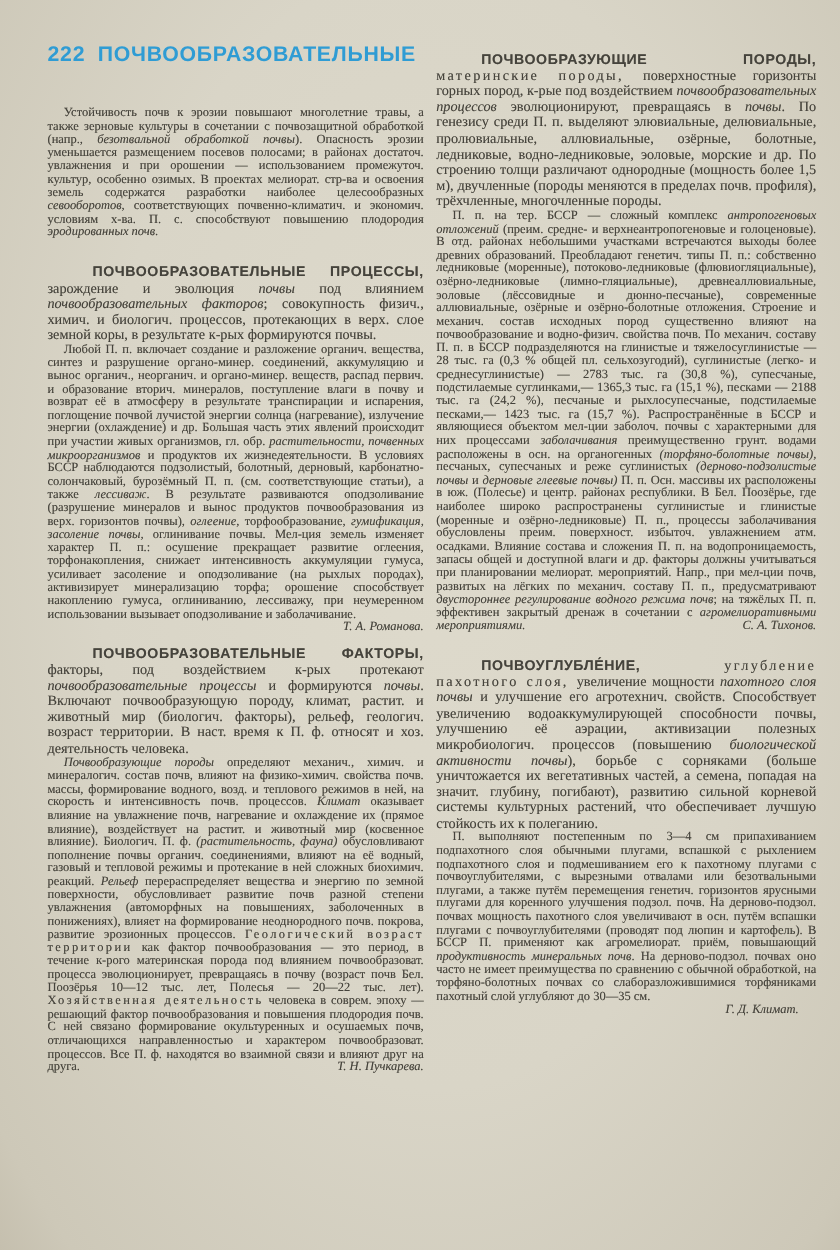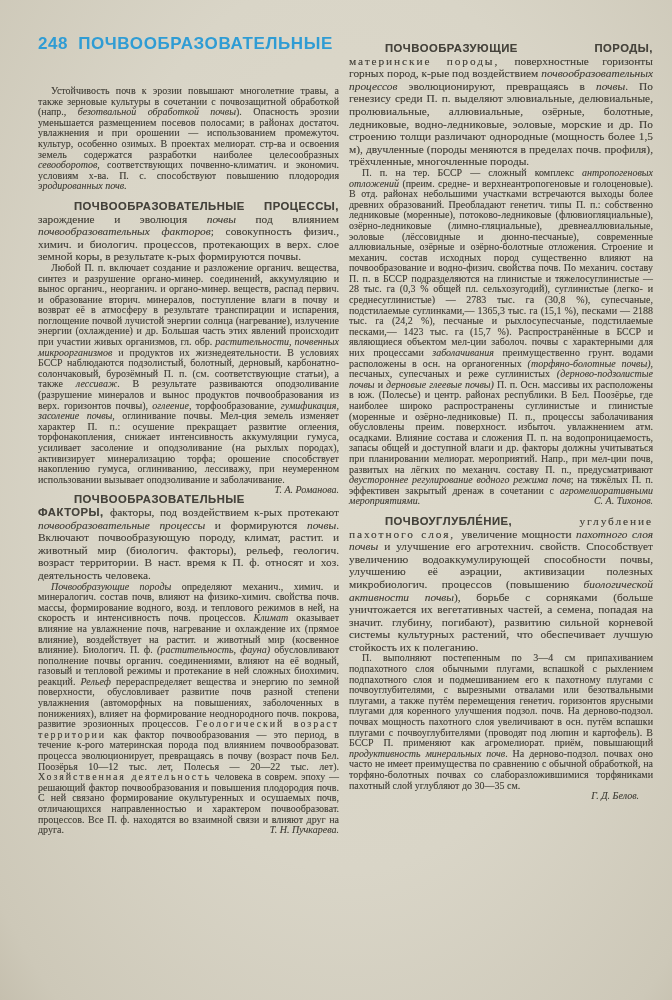--- a/index.html
+++ b/index.html
@@ -19,45 +19,45 @@
   .colR{left:349px;top:42px;width:304px;}
   .para{
     margin:0;text-align:justify;color:#45433c;
     font-family:"Liberation Serif",serif;
     text-shadow:0 0 0.5px rgba(72,66,54,0.45);
     hyphens:auto;-webkit-hyphens:auto;
   }
   .txt-lg{font-size:11.4px;line-height:12.6px;}
   .txt-sm{font-size:10px;line-height:10.6px;}
   .indent{text-indent:13px;}
-  .mt{margin-top:8px;}
+  .mt{margin-top:20px;}
   .alr{text-align:right;padding-right:14px;}
   .sb{
     font-family:"Liberation Sans",sans-serif;font-weight:bold;
     font-size:0.99em;letter-spacing:0.5px;padding-left:36px;
   }
   .si{font-style:italic;}
   .sa{font-style:italic;}
   .ss{letter-spacing:1.9px;}
   .author{float:right;font-style:italic;margin-left:8px;}
 </style>
 </head>
 <body>
 
 <div class="page">
   <div class="running-head">
-    <span class="pgnum">248</span><span class="rtitle">ПОЧВООБРАЗОВАТЕЛЬНЫЕ</span>
+    <span class="pgnum">222</span><span class="rtitle">ПОЧВООБРАЗОВАТЕЛЬНЫЕ</span>
   </div>
   <div class="col colL">
       <p class="para txt-sm indent"><span class="sn">Устойчивость почв к эрозии повышают многолетние травы, а также зерновые культуры в сочетании с почвозащитной обработкой (напр., </span><span class="si">безотвальной обработкой почвы</span><span class="sn">). Опасность эрозии уменьшается размещением посевов полосами; в районах достаточ. увлажнения и при орошении — использованием промежуточ. культур, особенно озимых. В проектах мелиорат. стр-ва и освоения земель содержатся разработки наиболее целесообразных </span><span class="si">севооборотов</span><span class="sn">, соответствующих почвенно-климатич. и экономич. условиям х-ва. П. с. способствуют повышению плодородия </span><span class="si">эродированных почв</span><span class="sn">.</span></p>
       <p class="para txt-lg mt"><span class="sb">ПОЧВООБРАЗОВАТЕЛЬНЫЕ ПРОЦЕССЫ, </span><span class="sn">зарождение и эволюция </span><span class="si">почвы</span><span class="sn"> под влиянием </span><span class="si">почвообразовательных факторов</span><span class="sn">; совокупность физич., химич. и биологич. процессов, протекающих в верх. слое земной коры, в результате к-рых формируются почвы.</span></p>
       <p class="para txt-sm indent"><span class="sn">Любой П. п. включает создание и разложение органич. вещества, синтез и разрушение органо-минер. соединений, аккумуляцию и вынос органич., неорганич. и органо-минер. веществ, распад первич. и образование вторич. минералов, поступление влаги в почву и возврат её в атмосферу в результате транспирации и испарения, поглощение почвой лучистой энергии солнца (нагревание), излучение энергии (охлаждение) и др. Большая часть этих явлений происходит при участии живых организмов, гл. обр. </span><span class="si">растительности, почвенных микроорганизмов</span><span class="sn"> и продуктов их жизнедеятельности. В условиях БССР наблюдаются подзолистый, болотный, дерновый, карбонатно-солончаковый, бурозёмный П. п. (см. соответствующие статьи), а также </span><span class="si">лессиваж</span><span class="sn">. В результате развиваются оподзоливание (разрушение минералов и вынос продуктов почвообразования из верх. горизонтов почвы), </span><span class="si">оглеение</span><span class="sn">, торфообразование, </span><span class="si">гумификация, засоление почвы,</span><span class="sn"> оглинивание почвы. Мел-ция земель изменяет характер П. п.: осушение прекращает развитие оглеения, торфонакопления, снижает интенсивность аккумуляции гумуса, усиливает засоление и оподзоливание (на рыхлых породах), активизирует минерализацию торфа; орошение способствует накоплению гумуса, оглиниванию, лессиважу, при неумеренном использовании вызывает оподзоливание и заболачивание.</span><span class="author">Т. А. Романова.</span></p>
       <p class="para txt-lg mt"><span class="sb">ПОЧВООБРАЗОВАТЕЛЬНЫЕ ФАКТОРЫ, </span><span class="sn">факторы, под воздействием к-рых протекают </span><span class="si">почвообразовательные процессы</span><span class="sn"> и формируются </span><span class="si">почвы</span><span class="sn">. Включают почвообразующую породу, климат, растит. и животный мир (биологич. факторы), рельеф, геологич. возраст территории. В наст. время к П. ф. относят и хоз. деятельность человека.</span></p>
       <p class="para txt-sm indent"><span class="si">Почвообразующие породы</span><span class="sn"> определяют механич., химич. и минералогич. состав почв, влияют на физико-химич. свойства почв. массы, формирование водного, возд. и теплового режимов в ней, на скорость и интенсивность почв. процессов. </span><span class="si">Климат</span><span class="sn"> оказывает влияние на увлажнение почв, нагревание и охлаждение их (прямое влияние), воздействует на растит. и животный мир (косвенное влияние). Биологич. П. ф. </span><span class="si">(растительность, фауна)</span><span class="sn"> обусловливают пополнение почвы органич. соединениями, влияют на её водный, газовый и тепловой режимы и протекание в ней сложных биохимич. реакций. </span><span class="si">Рельеф</span><span class="sn"> перераспределяет вещества и энергию по земной поверхности, обусловливает развитие почв разной степени увлажнения (автоморфных на повышениях, заболоченных в понижениях), влияет на формирование неоднородного почв. покрова, развитие эрозионных процессов. </span><span class="ss">Геологический возраст территории</span><span class="sn"> как фактор почвообразования — это период, в течение к-рого материнская порода под влиянием почвообразоват. процесса эволюционирует, превращаясь в почву (возраст почв Бел. Поозёрья 10—12 тыс. лет, Полесья — 20—22 тыс. лет). </span><span class="ss">Хозяйственная деятельность</span><span class="sn"> человека в соврем. эпоху — решающий фактор почвообразования и повышения плодородия почв. С ней связано формирование окультуренных и осушаемых почв, отличающихся направленностью и характером почвообразоват. процессов. Все П. ф. находятся во взаимной связи и влияют друг на друга.</span><span class="author">Т. Н. Пучкарева.</span></p>
     </div>
   <div class="col colR">
       <p class="para txt-lg"><span class="sb">ПОЧВООБРАЗУЮЩИЕ ПОРОДЫ, </span><span class="ss">материнские породы, </span><span class="sn">поверхностные горизонты горных пород, к-рые под воздействием </span><span class="si">почвообразовательных процессов</span><span class="sn"> эволюционируют, превращаясь в </span><span class="si">почвы</span><span class="sn">. По генезису среди П. п. выделяют элювиальные, делювиальные, пролювиальные, аллювиальные, озёрные, болотные, ледниковые, водно-ледниковые, эоловые, морские и др. По строению толщи различают однородные (мощность более 1,5 м), двучленные (породы меняются в пределах почв. профиля), трёхчленные, многочленные породы.</span></p>
       <p class="para txt-sm indent"><span class="sn">П. п. на тер. БССР — сложный комплекс </span><span class="si">антропогеновых отложений</span><span class="sn"> (преим. средне- и верхнеантропогеновые и голоценовые). В отд. районах небольшими участками встречаются выходы более древних образований. Преобладают генетич. типы П. п.: собственно ледниковые (моренные), потоково-ледниковые (флювиогляциальные), озёрно-ледниковые (лимно-гляциальные), древнеаллювиальные, эоловые (лёссовидные и дюнно-песчаные), современные аллювиальные, озёрные и озёрно-болотные отложения. Строение и механич. состав исходных пород существенно влияют на почвообразование и водно-физич. свойства почв. По механич. составу П. п. в БССР подразделяются на глинистые и тяжелосуглинистые — 28 тыс. га (0,3 % общей пл. сельхозугодий), суглинистые (легко- и среднесуглинистые) — 2783 тыс. га (30,8 %), супесчаные, подстилаемые суглинками,— 1365,3 тыс. га (15,1 %), песками — 2188 тыс. га (24,2 %), песчаные и рыхлосупесчаные, подстилаемые песками,— 1423 тыс. га (15,7 %). Распространённые в БССР и являющиеся объектом мел-ции заболоч. почвы с характерными для них процессами </span><span class="si">заболачивания</span><span class="sn"> преимущественно грунт. водами расположены в осн. на органогенных </span><span class="si">(торфяно-болотные почвы)</span><span class="sn">, песчаных, супесчаных и реже суглинистых </span><span class="si">(дерново-подзолистые почвы</span><span class="sn"> и </span><span class="si">дерновые глеевые почвы)</span><span class="sn"> П. п. Осн. массивы их расположены в юж. (Полесье) и центр. районах республики. В Бел. Поозёрье, где наиболее широко распространены суглинистые и глинистые (моренные и озёрно-ледниковые) П. п., процессы заболачивания обусловлены преим. поверхност. избыточ. увлажнением атм. осадками. Влияние состава и сложения П. п. на водопроницаемость, запасы общей и доступной влаги и др. факторы должны учитываться при планировании мелиорат. мероприятий. Напр., при мел-ции почв, развитых на лёгких по механич. составу П. п., предусматривают </span><span class="si">двустороннее регулирование водного режима почв</span><span class="sn">; на тяжёлых П. п. эффективен закрытый дренаж в сочетании с </span><span class="si">агромелиоративными мероприятиями.</span><span class="author">С. А. Тихонов.</span></p>
       <p class="para txt-lg mt"><span class="sb">ПОЧВОУГЛУБЛЕ́НИЕ, </span><span class="ss">углубление пахотного слоя, </span><span class="sn">увеличение мощности </span><span class="si">пахотного слоя почвы</span><span class="sn"> и улучшение его агротехнич. свойств. Способствует увеличению водоаккумулирующей способности почвы, улучшению её аэрации, активизации полезных микробиологич. процессов (повышению </span><span class="si">биологической активности почвы</span><span class="sn">), борьбе с сорняками (больше уничтожается их вегетативных частей, а семена, попадая на значит. глубину, погибают), развитию сильной корневой системы культурных растений, что обеспечивает лучшую стойкость их к полеганию.</span></p>
       <p class="para txt-sm indent"><span class="sn">П. выполняют постепенным по 3—4 см припахиванием подпахотного слоя обычными плугами, вспашкой с рыхлением подпахотного слоя и подмешиванием его к пахотному плугами с почвоуглубителями, с вырезными отвалами или безотвальными плугами, а также путём перемещения генетич. горизонтов ярусными плугами для коренного улучшения подзол. почв. На дерново-подзол. почвах мощность пахотного слоя увеличивают в осн. путём вспашки плугами с почвоуглубителями (проводят под люпин и картофель). В БССР П. применяют как агромелиорат. приём, повышающий </span><span class="si">продуктивность минеральных почв</span><span class="sn">. На дерново-подзол. почвах оно часто не имеет преимущества по сравнению с обычной обработкой, на торфяно-болотных почвах со слаборазложившимися торфяниками пахотный слой углубляют до 30—35 см.</span></p>
-      <p class="para txt-sm alr"><span class="sa">Г. Д. Белов.</span></p>
+      <p class="para txt-sm alr"><span class="sa">Г. Д. Климат.</span></p>
     </div>
 </div>
 
 </body></html>

